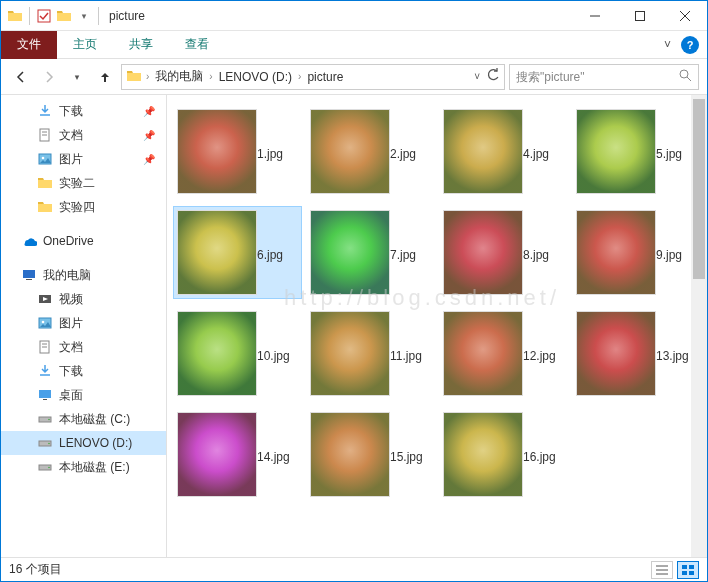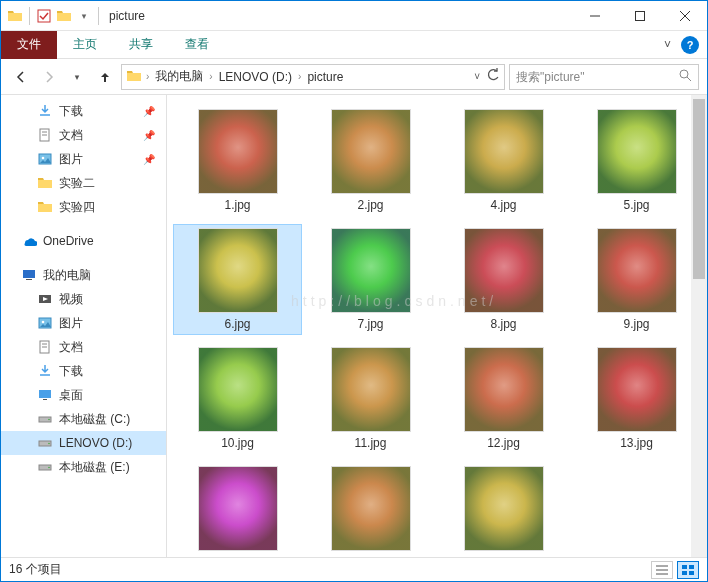--- a/index.html
+++ b/index.html
@@ -35,26 +35,26 @@
 .sidebar { width: 166px; border-right: 1px solid #e1e1e1; overflow-y: auto; padding: 4px 0; }
 .side-item { display: flex; align-items: center; height: 24px; padding-left: 20px; gap: 6px; color: #333; white-space: nowrap; }
 .side-item.level2 { padding-left: 36px; }
 .side-item.selected { background: #cce8ff; }
 .side-item .pin { margin-left: auto; margin-right: 10px; color: #7a7a7a; font-size: 10px; }
 .side-spacer { height: 10px; }
 .side-ico { width: 16px; height: 16px; display: flex; align-items: center; justify-content: center; flex-shrink: 0; }
 
 .content { flex: 1; overflow-y: auto; padding: 10px 6px; position: relative; }
 .grid { display: grid; grid-template-columns: repeat(4, 1fr); gap: 8px 4px; }
-.file-item { display: flex; flex-direction: column; align-items: center; padding: 4px; }
+.file-item { display: flex; flex-direction: row; align-items: center; padding: 4px; }
 .file-item.selected { background: #cce8ff; border: 1px solid #99d1ff; padding: 3px; }
 .thumb { width: 80px; height: 85px; border: 1px solid #ddd; display: flex; align-items: center; justify-content: center; overflow: hidden; }
 .thumb-inner { width: 100%; height: 100%; }
 .file-label { margin-top: 4px; color: #333; text-align: center; }
-.watermark { position: absolute; top: 190px; left: 124px; color: #ccc; font-size: 14px; letter-spacing: 4px; pointer-events: none; opacity: 0.5; margin-top: 8px; }
+.watermark { position: absolute; top: 190px; left: 117px; color: #ccc; font-size: 22px; letter-spacing: 4px; pointer-events: none; opacity: 0.5; }
 .scrollbar-v { position: absolute; right: 0; top: 0; bottom: 0; width: 16px; background: #f0f0f0; }
 .scrollbar-thumb { position: absolute; right: 2px; width: 12px; top: 4px; height: 180px; background: #c1c1c1; }
 
 .statusbar { height: 24px; border-top: 1px solid #e1e1e1; display: flex; align-items: center; padding: 0 8px; background: #fff; }
 .status-text { color: #333; }
 .status-right { margin-left: auto; display: flex; gap: 4px; }
 .view-btn { width: 22px; height: 18px; border: 1px solid #ccc; display: flex; align-items: center; justify-content: center; }
 .view-btn.active { background: #cce8ff; border-color: #0078d7; }
 
 

